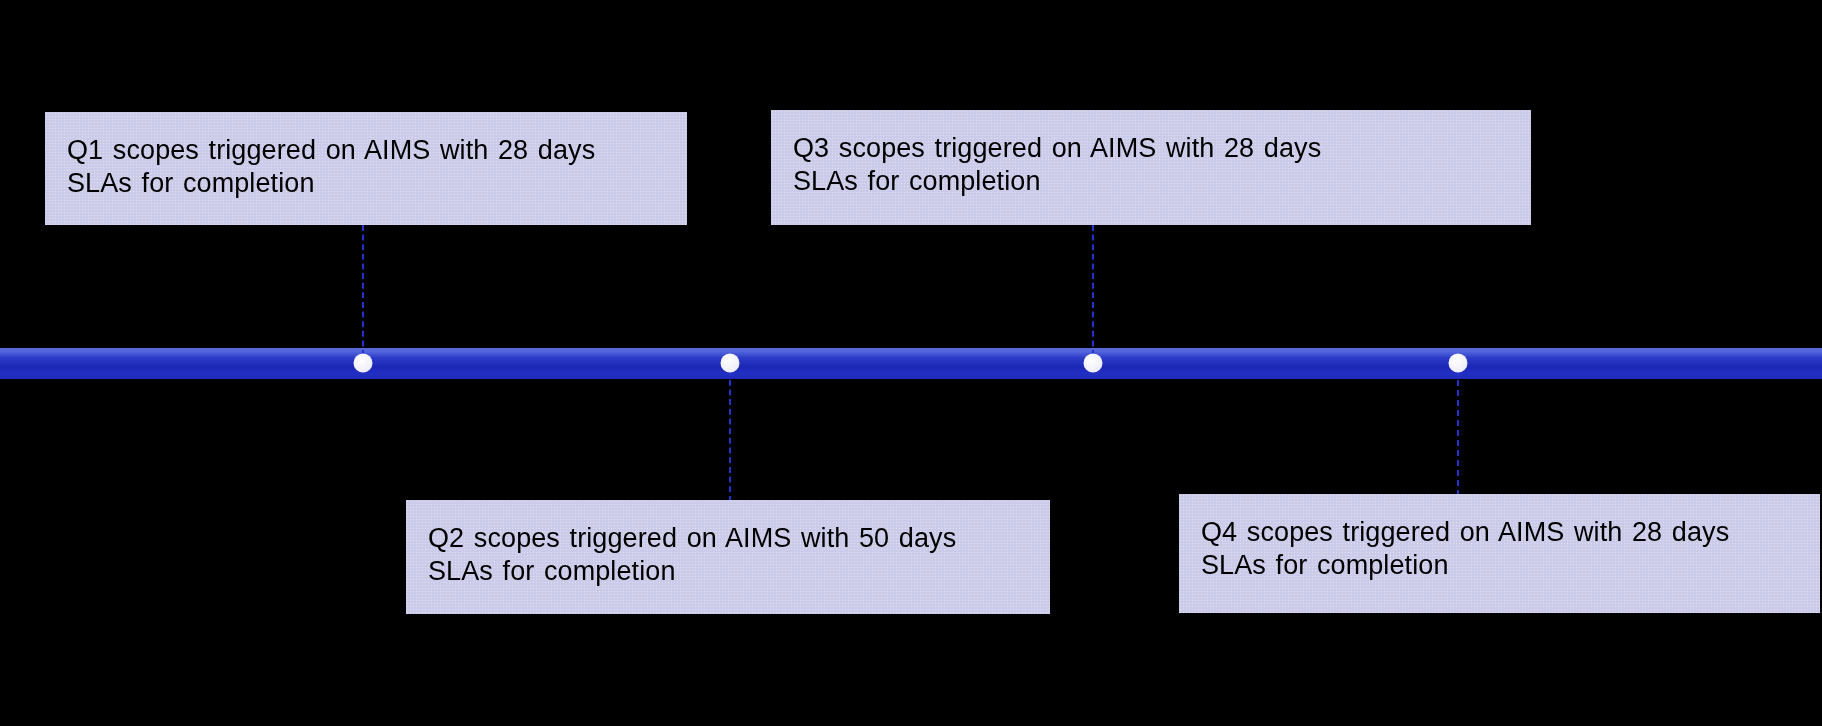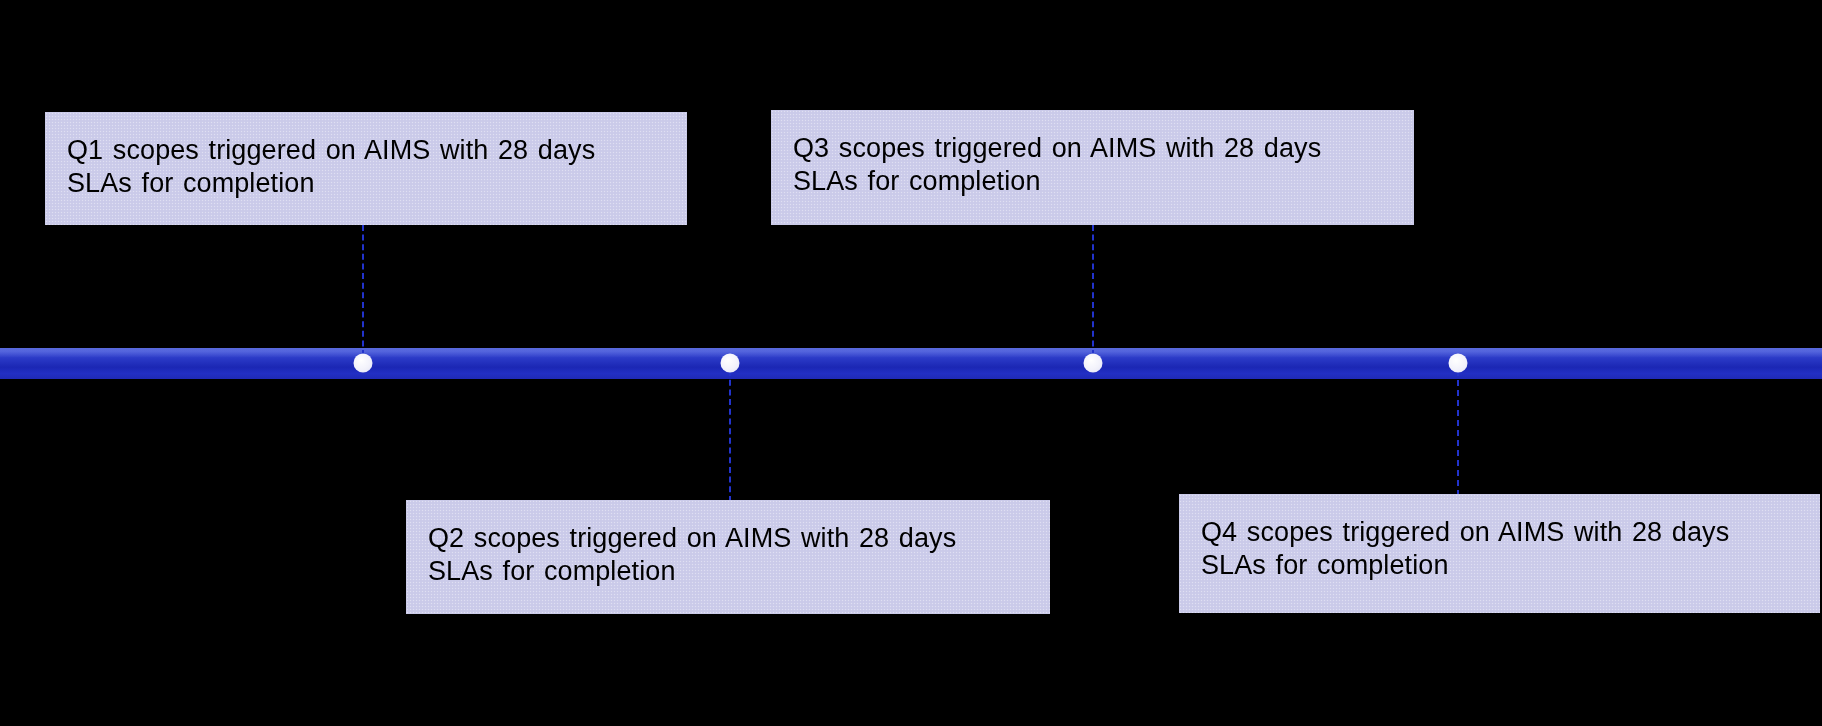--- a/index.html
+++ b/index.html
@@ -104,25 +104,25 @@
   <div class="milestone-dot" id="dot-1" style="left: 730px; top: 363px;"></div>
   <div class="milestone-dot" id="dot-2" style="left: 1093px; top: 363px;"></div>
   <div class="milestone-dot" id="dot-3" style="left: 1458px; top: 363px;"></div>
 
   <div class="callout" id="box-0" style="left: 45px; top: 112px; width: 642px; height: 113px; background-color: rgb(204, 204, 234);">
     <div class="callout-text">Q1 scopes  triggered  on AIMS with 28 days
 SLAs for completion</div>
   </div>
 
   <div class="callout" id="box-1" style="left: 406px; top: 500px; width: 644px; height: 114px; background-color: rgb(204, 204, 234);">
-    <div class="callout-text">Q2 scopes  triggered  on AIMS with 28 days
+    <div class="callout-text">Q2 scopes  triggered  on AIMS with 50 days
 SLAs for completion</div>
   </div>
 
-  <div class="callout" id="box-2" style="left: 771px; top: 110px; width: 643px; height: 115px; background-color: rgb(204, 204, 234);">
+  <div class="callout" id="box-2" style="left: 771px; top: 110px; width: 760px; height: 115px; background-color: rgb(204, 204, 234);">
     <div class="callout-text">Q3 scopes  triggered  on AIMS with 28 days
 SLAs for completion</div>
   </div>
 
   <div class="callout" id="box-3" style="left: 1179px; top: 494px; width: 641px; height: 119px; background-color: rgb(204, 204, 234);">
     <div class="callout-text">Q4 scopes  triggered  on AIMS with 28 days
 SLAs for completion</div>
   </div>
 
 </div>

